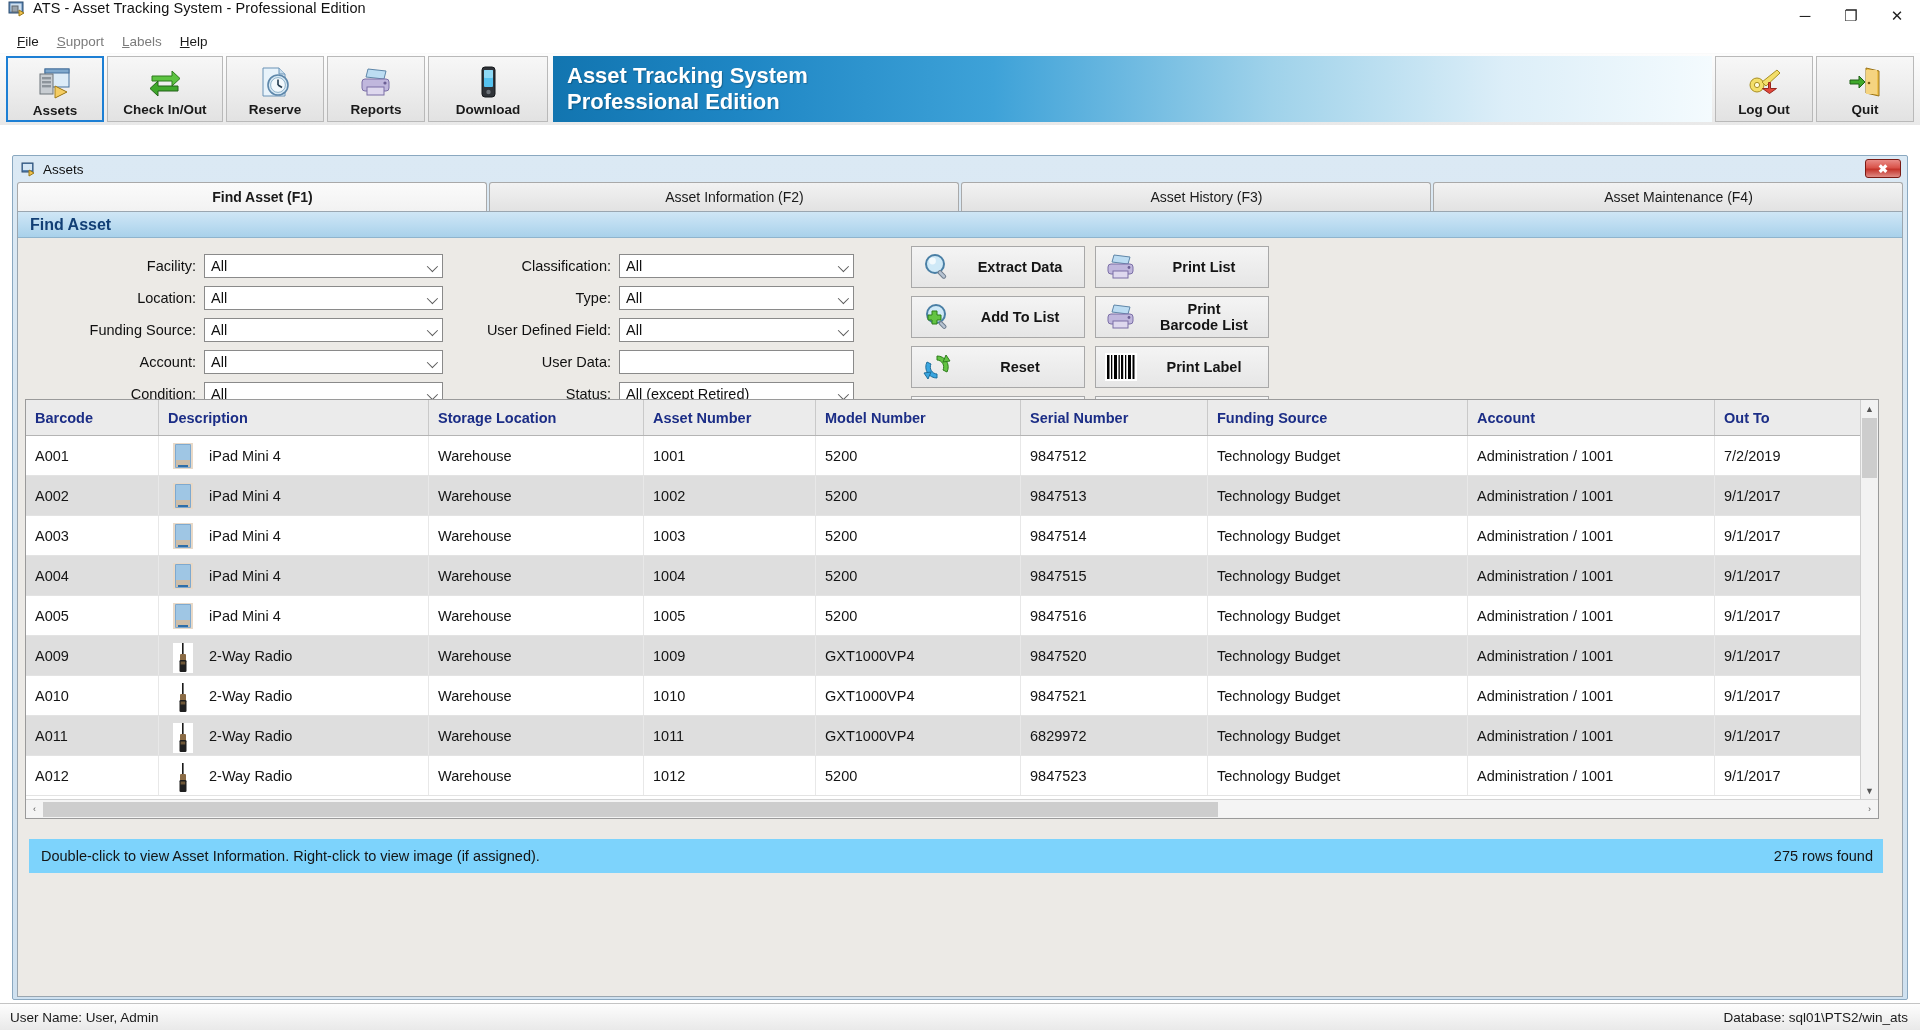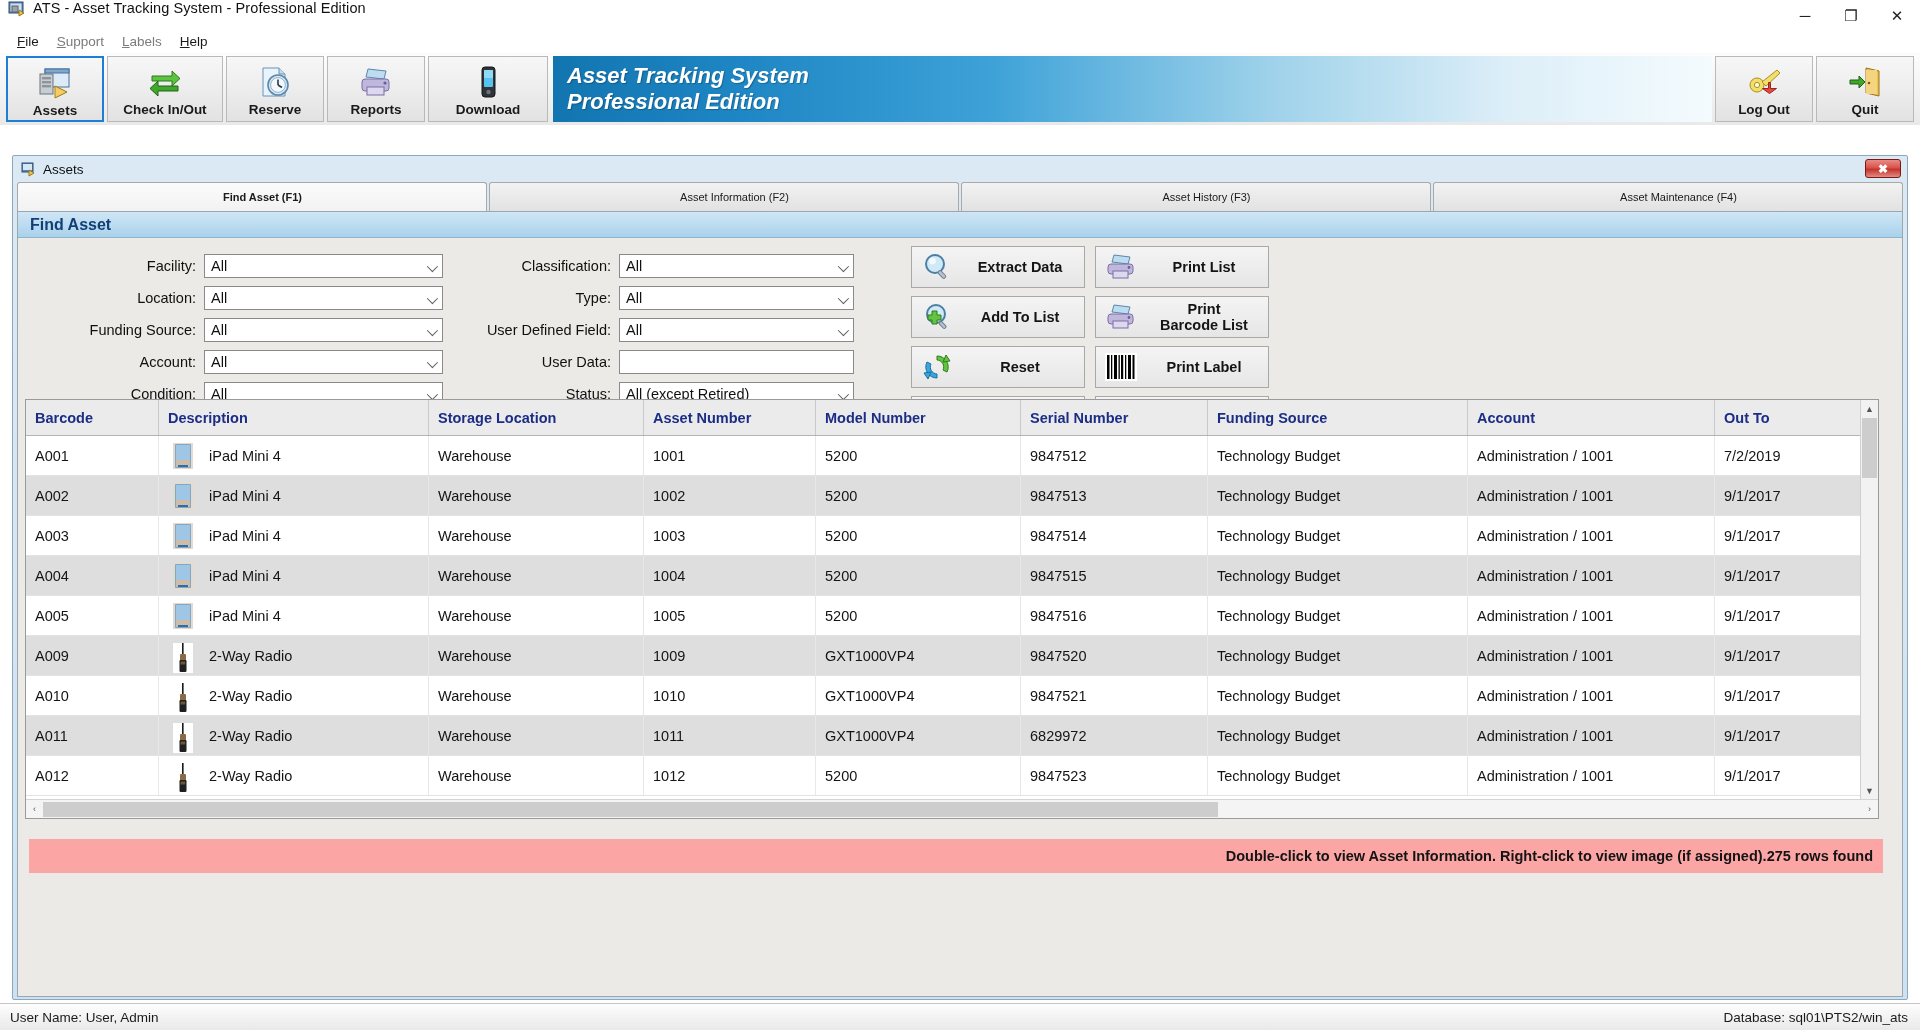--- a/index.html
+++ b/index.html
@@ -50,21 +50,20 @@
   .tbtn .glyph{ height:36px; display:flex;align-items:center;justify-content:center;}
   .tbtn .lbl{ font-size:13.5px; font-weight:bold; color:#1a1a1a; margin-top:2px; }
   .tbtn.wide{ width:116px; }
   .tbtn.wide2{ width:120px; }
 
   .banner{
     flex:1 1 auto; margin:0 0 0 2px;
     background:linear-gradient(to right,#1275b0 0%,#1e86c4 16%,#3ea2d8 38%,#9fd2ea 62%,#dceef8 82%,#f4fbfe 100%);
     display:flex; flex-direction:column; justify-content:center;
     padding-left:14px;
-    font-style:italic;
   }
   .banner div{ color:#fff; font-weight:bold; font-size:22px; line-height:26px;
                text-shadow:1px 1px 1px rgba(0,0,0,.25); }
   .rightbtns{ display:flex; margin-left:3px; }
   .rightbtns .tbtn{ width:98px; }
 
   
   .mdi{
     position:absolute; left:12px; top:155px; width:1896px; height:845px;
     background:linear-gradient(to bottom,#dbe9f4 0%,#cfe1f0 100%);
@@ -82,21 +81,21 @@
   }
 
   
   .tabstrip{ display:flex; padding:0 4px; height:29px; }
   .tab{
     flex:1 1 0; margin-right:2px;
     background:linear-gradient(to bottom,#f2f2f2,#e2e2e2);
     border:1px solid #a9a9a9; border-bottom:none;
     border-radius:3px 3px 0 0;
     display:flex;align-items:center;justify-content:center;
-    font-size:11px;color:#1a1a1a;padding-left:21px;
+    font-size:14px;color:#1a1a1a;padding-left:21px;
   }
   .tab.sel{ background:linear-gradient(to bottom,#fbfbfb,#f2f2f2); font-weight:bold; }
   .tab:last-child{ margin-right:0; }
 
   .panel{
     margin:0 4px 4px 4px; height:786px;
     background:#eceae6; border:1px solid #9aa6b0;
   }
   .sectionbar{
     height:26px; background:linear-gradient(to bottom,#cfe6f5 0%,#bcdcf1 50%,#a9d1ea 100%);
@@ -166,23 +165,22 @@
              background:#cdcdcd; }
   .hscroll{ position:absolute; left:0; bottom:0; height:19px; width:100%;
             background:#f4f4f4; border-top:1px solid #d4d4d4; display:flex;align-items:center;}
   .hs-btn{ width:17px;height:17px;display:flex;align-items:center;justify-content:center;
            font-size:9px;color:#555;}
   .hs-track{ flex:1 1 auto; height:15px; position:relative; background:#f4f4f4;}
   .hs-thumb{ position:absolute; left:0; top:0; width:1175px; height:15px; background:#cdcdcd;}
 
   .hintbar{
     position:absolute; left:16px; top:683px; width:1854px; height:34px;
-    background:#fca5a5; display:flex; align-items:center; justify-content:flex-end;
+    background:#7dd3fc; display:flex; align-items:center; justify-content:space-between;
     padding:0 10px 0 12px;
-    font-weight:bold;
   }
   .hintbar .l{ font-size:14.5px;color:#141414;}
   .hintbar .r{ font-size:14.5px;color:#141414;}
 
   
   .statusbar{
     position:absolute; left:0; bottom:0; width:1920px; height:27px;
     background:linear-gradient(to bottom,#fdfdfd,#e9e9e9);
     border-top:1px solid #c4c4c4;
     display:flex;align-items:center;justify-content:space-between;

